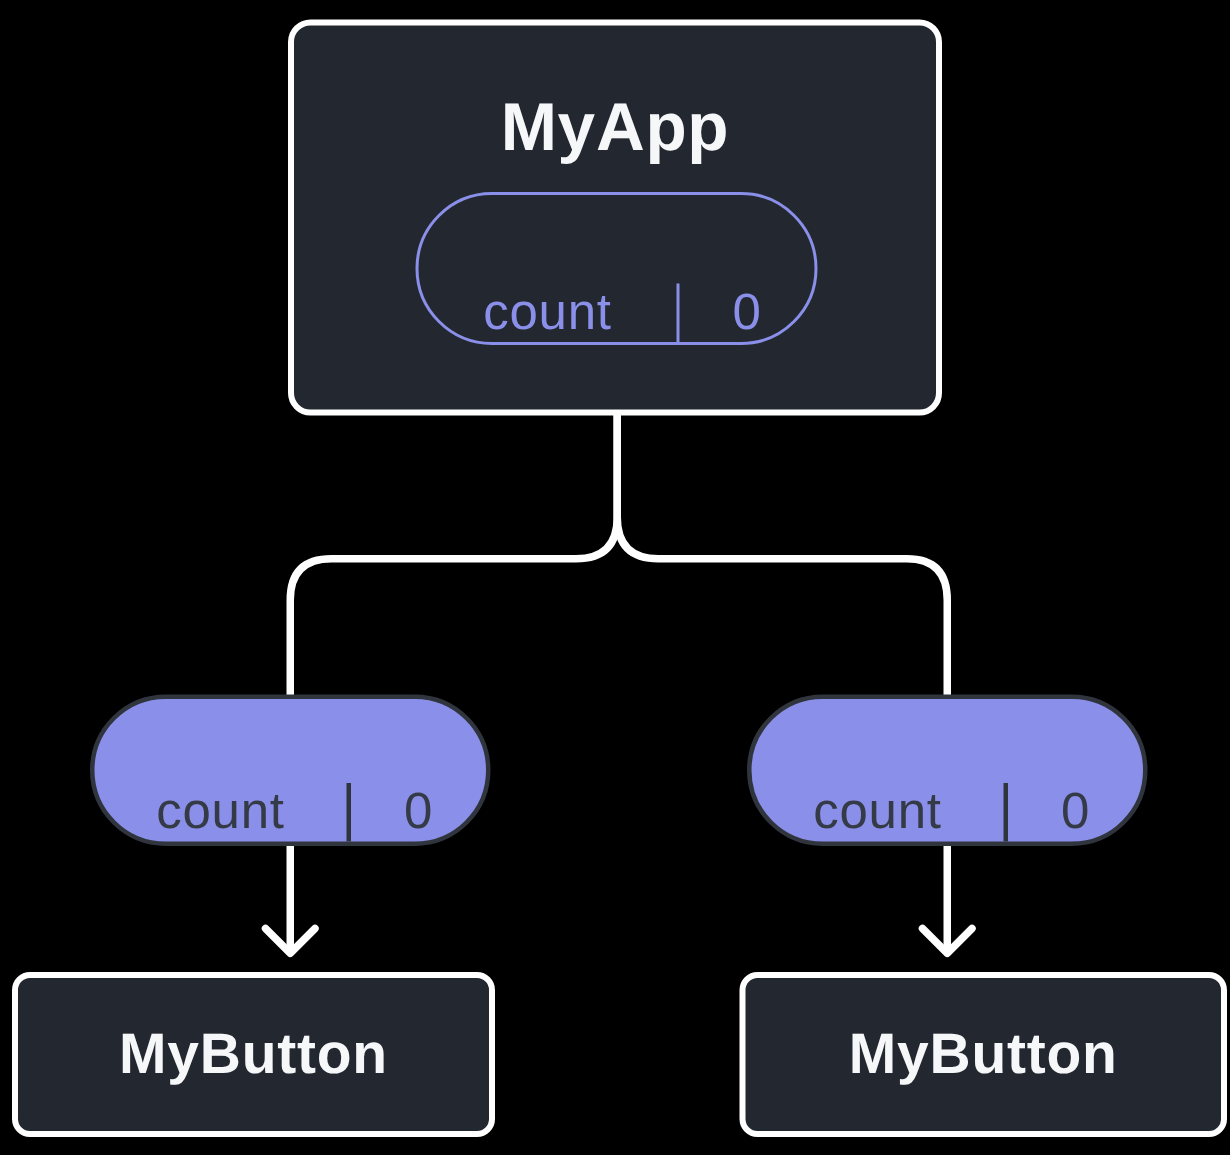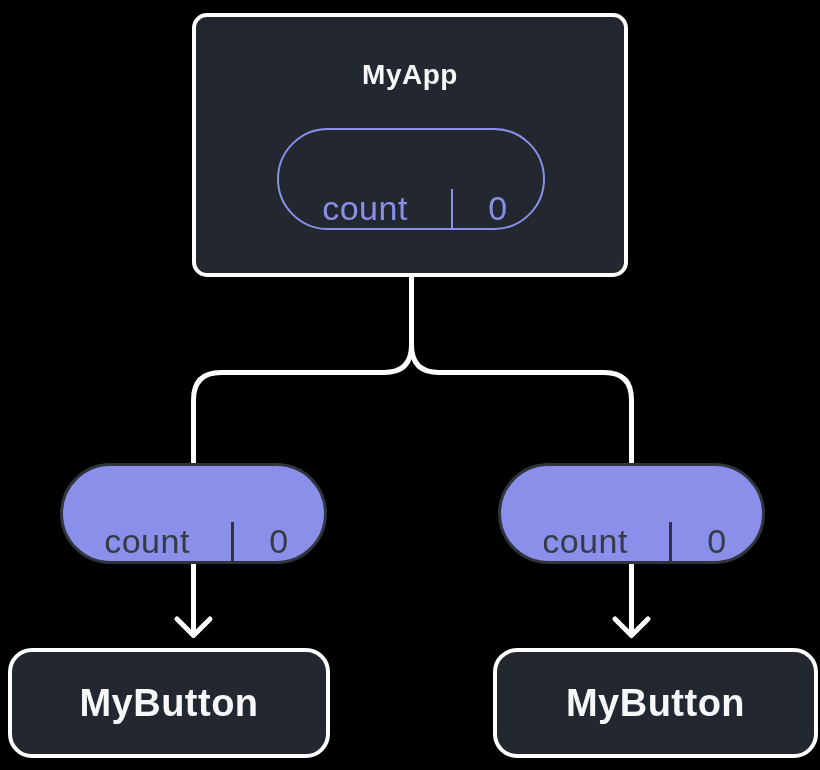--- a/index.html
+++ b/index.html
@@ -29,27 +29,27 @@
   .conn-svg{position:absolute;left:0;top:0;width:820px;height:770px;}
   .conn{fill:none;stroke:var(--connector);stroke-width:5;}
   .conn.head{stroke-linecap:round;stroke-linejoin:round;}
 
   .node{
     position:absolute;
     background:var(--node-bg);
     border:4px solid var(--node-border);
   }
   .node.root{left:192px;top:13px;width:436px;height:264px;border-radius:15px;}
-  .node.child{height:110px;border-radius:24px;display:flex;align-items:center;justify-content:center;}
+  .node.child{height:110px;border-radius:12px;display:flex;align-items:center;justify-content:center;}
   .node.child.left{left:8px;top:648px;width:322px;}
   .node.child.right{left:493px;top:648px;width:325px;}
 
   .node-title{
     color:var(--text-light);
-    font-size:28px;font-weight:700;letter-spacing:.5px;
+    font-size:45px;font-weight:700;letter-spacing:.5px;
     text-align:center;white-space:nowrap;
   }
   .root-title{position:absolute;left:192px;top:59px;width:436px;}
 
   .pill{
     position:absolute;
     display:flex;align-items:flex-end;
     border-radius:999px;
     font-size:34px;letter-spacing:.5px;
     white-space:nowrap;

